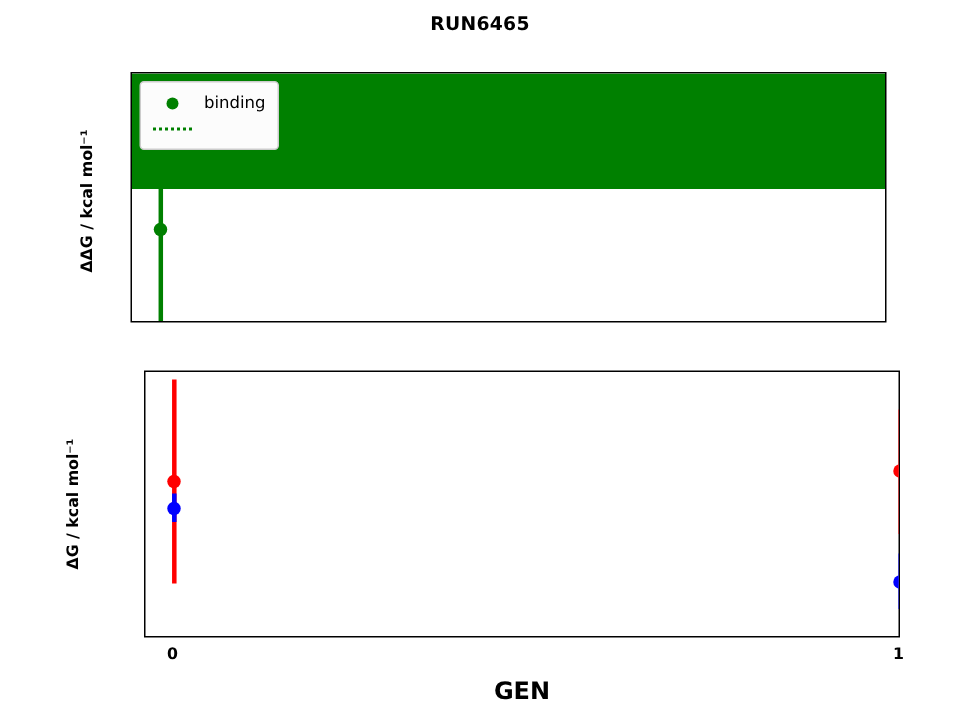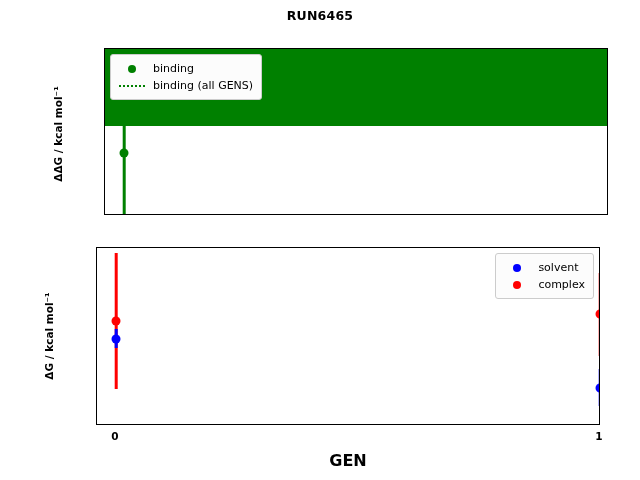--- a/index.html
+++ b/index.html
@@ -33,21 +33,21 @@
   }
 
   
   .axes {
     position: absolute;
     box-sizing: border-box;
     border: 1.4px solid #000000;
     background: #ffffff;
     overflow: hidden;
   }
-  #axes-top  { left: 104px; top: 48px;  width: 504px; height: 167px; }
+  #axes-top  { left: 87px; top: 48px;  width: 504px; height: 167px; }
   #axes-bottom { left: 96px; top: 247px; width: 504px; height: 178px; }
 
   
   .ytick {
     position: absolute;
     left: -4.5px;
     width: 4.5px;
     height: 1.4px;
     background: #000000;
   }
@@ -171,21 +171,20 @@
       <div class="legend-row">
         <span class="legend-key">
           <span class="legend-dot" style="background:#008000;"></span>
         </span>
         <span class="legend-text">binding</span>
       </div>
       <div class="legend-row">
         <span class="legend-key">
           <span class="legend-dash"></span>
         </span>
-        <span class="legend-text">binding (all GENS)</span>
       </div>
     </div>
 
   </div>
 
   <div class="ylabel" style="left:-21px; top:330px; width:140px; text-align:center;">ΔG / kcal mol⁻¹</div>
 
   <div class="axes" id="axes-bottom">
 
     <div class="errbar" style="left:19px; top:5px; height:136px; background:#ff0000;"></div>
@@ -201,34 +200,20 @@
     <div class="marker" style="left:503px; top:140px; background:#0000ff;"></div>
 
     <div class="ytick" style="top:16px;"></div>
     <div class="ytick" style="top:52px;"></div>
     <div class="ytick" style="top:89px;"></div>
     <div class="ytick" style="top:125px;"></div>
     <div class="ytick" style="top:162px;"></div>
 
     <div class="xtick" style="left:19px;"></div>
 
-    <div class="legend" style="right:5px; top:5px;">
-      <div class="legend-row">
-        <span class="legend-key">
-          <span class="legend-dot" style="background:#0000ff;"></span>
-        </span>
-        <span class="legend-text">solvent</span>
-      </div>
-      <div class="legend-row">
-        <span class="legend-key">
-          <span class="legend-dot" style="background:#ff0000;"></span>
-        </span>
-        <span class="legend-text">complex</span>
-      </div>
-    </div>
 
   </div>
 
   <div class="xtick-label" style="left:115px; top:430px;">0</div>
   <div class="xtick-label" style="left:599px; top:430px;">1</div>
   <div class="xlabel" style="left:348px; top:451px;">GEN</div>
 
 </div>
 
 </body></html>

